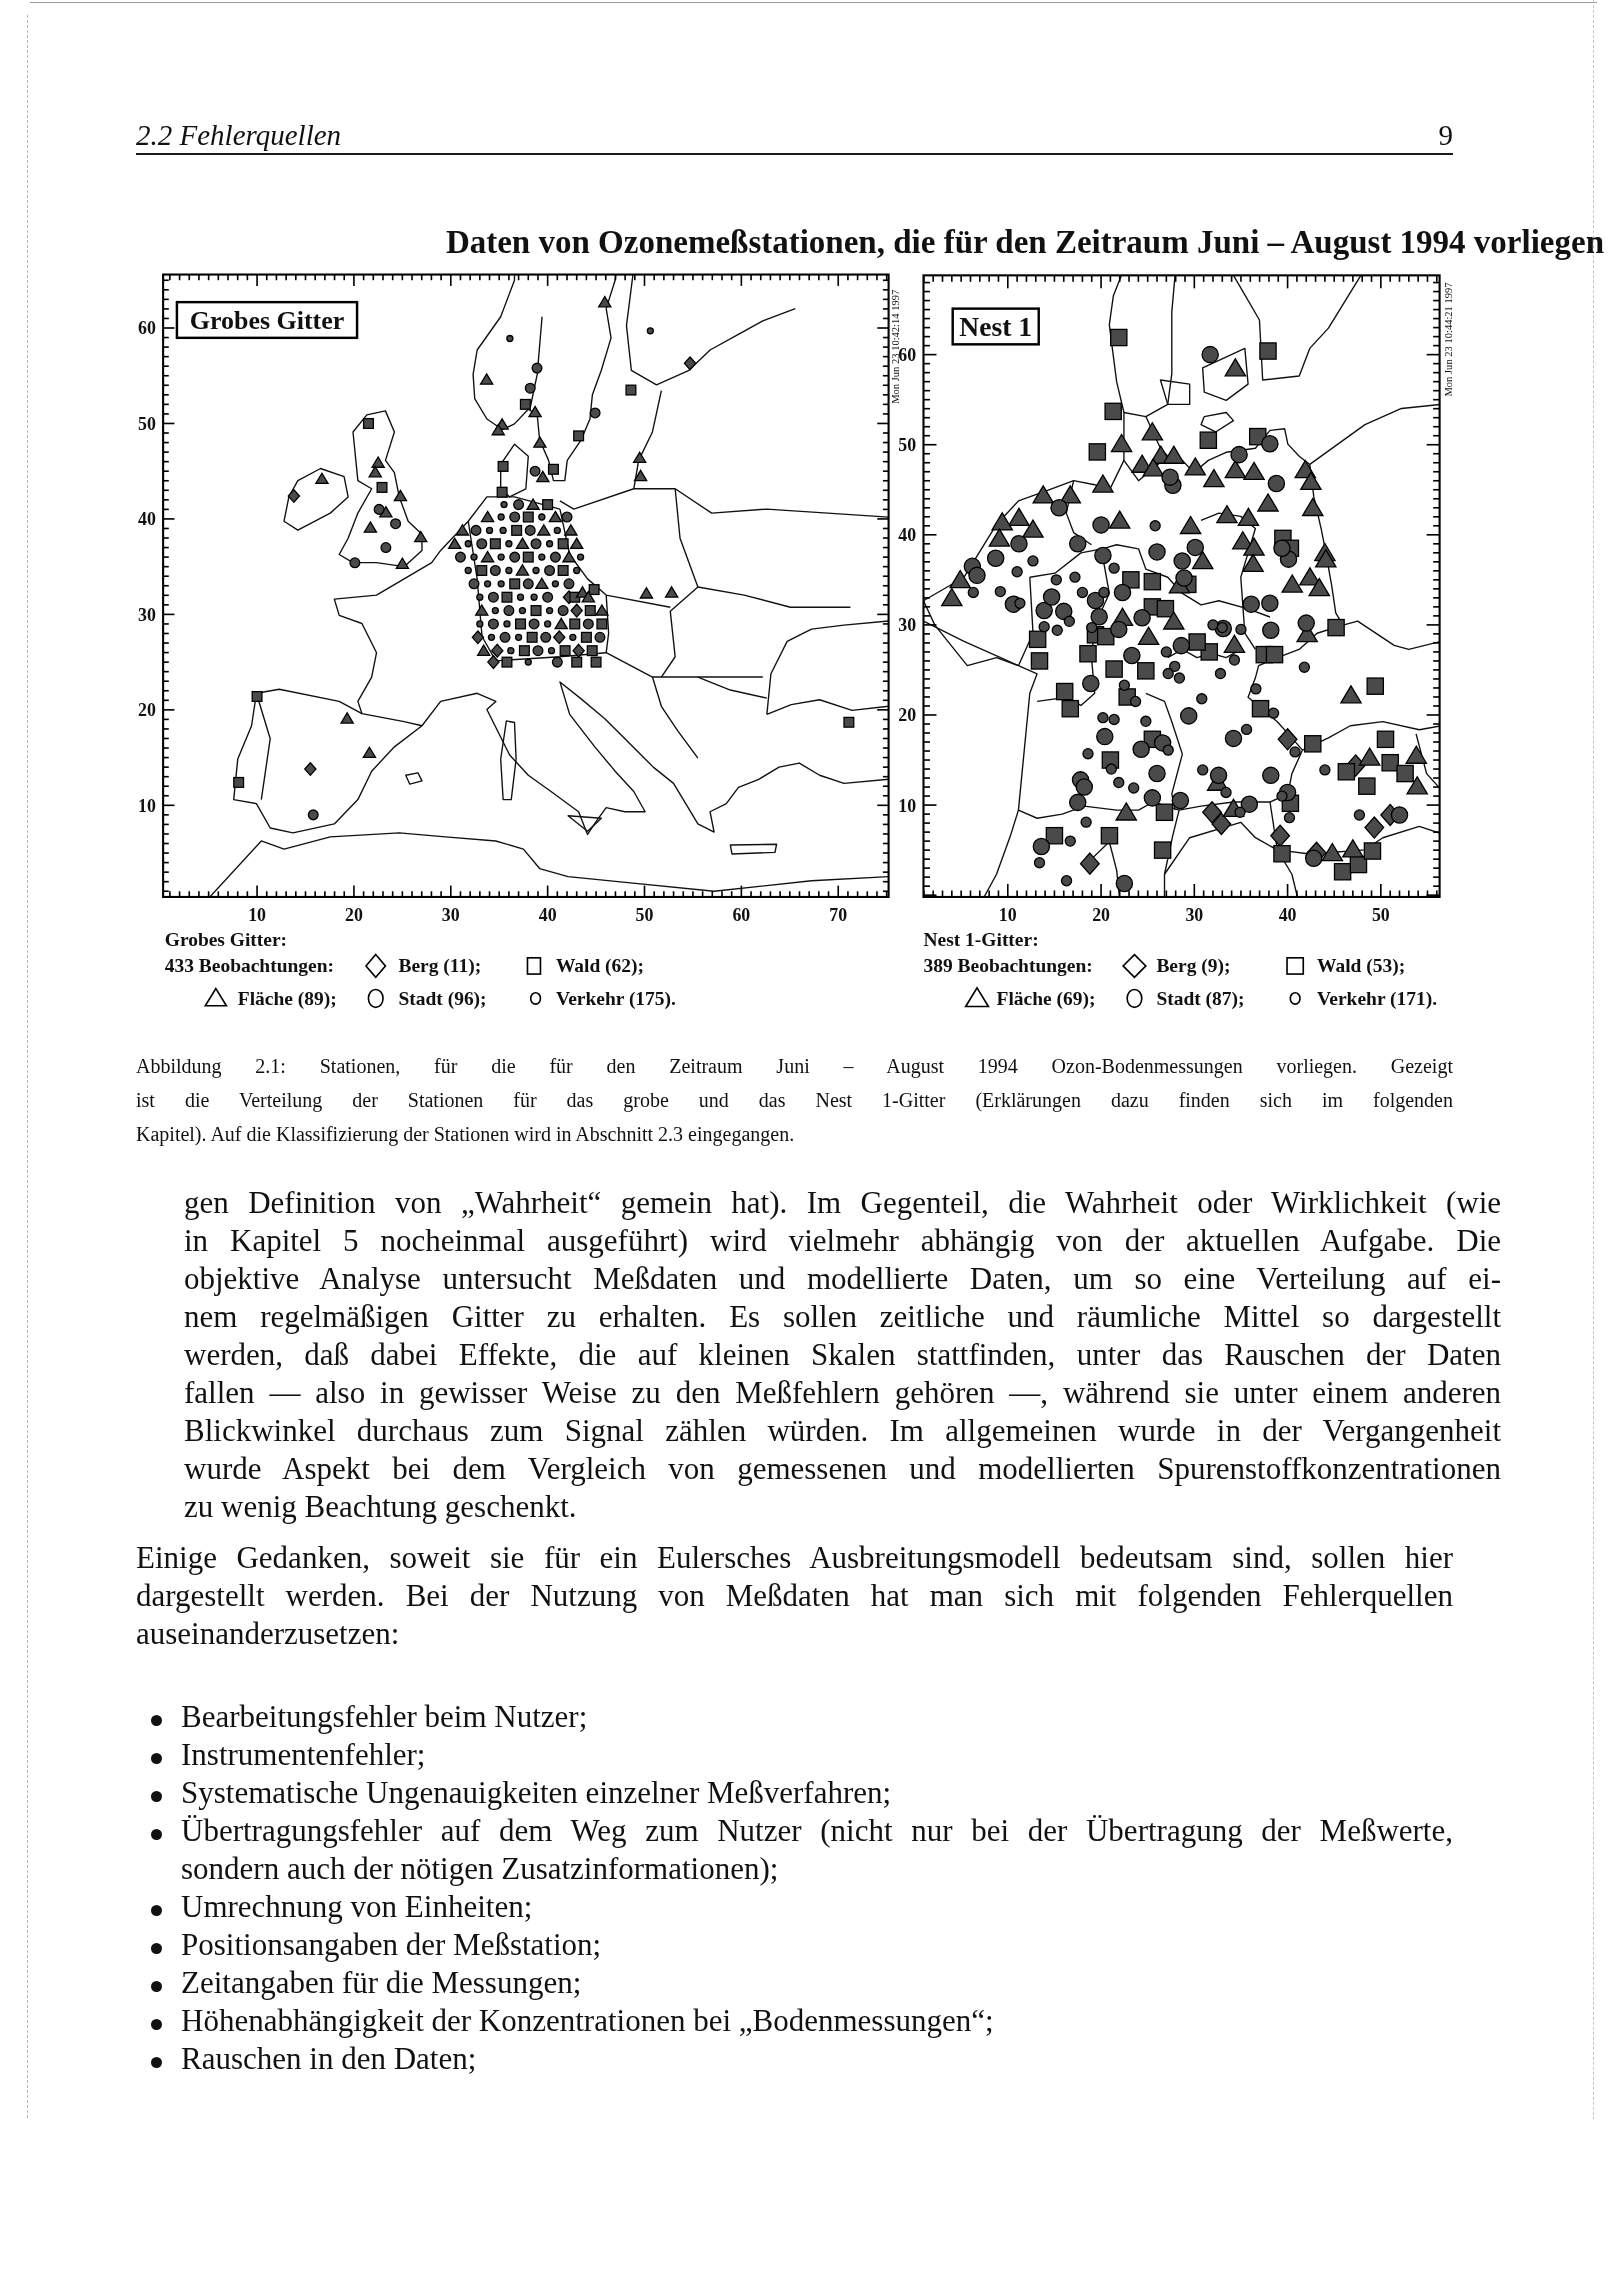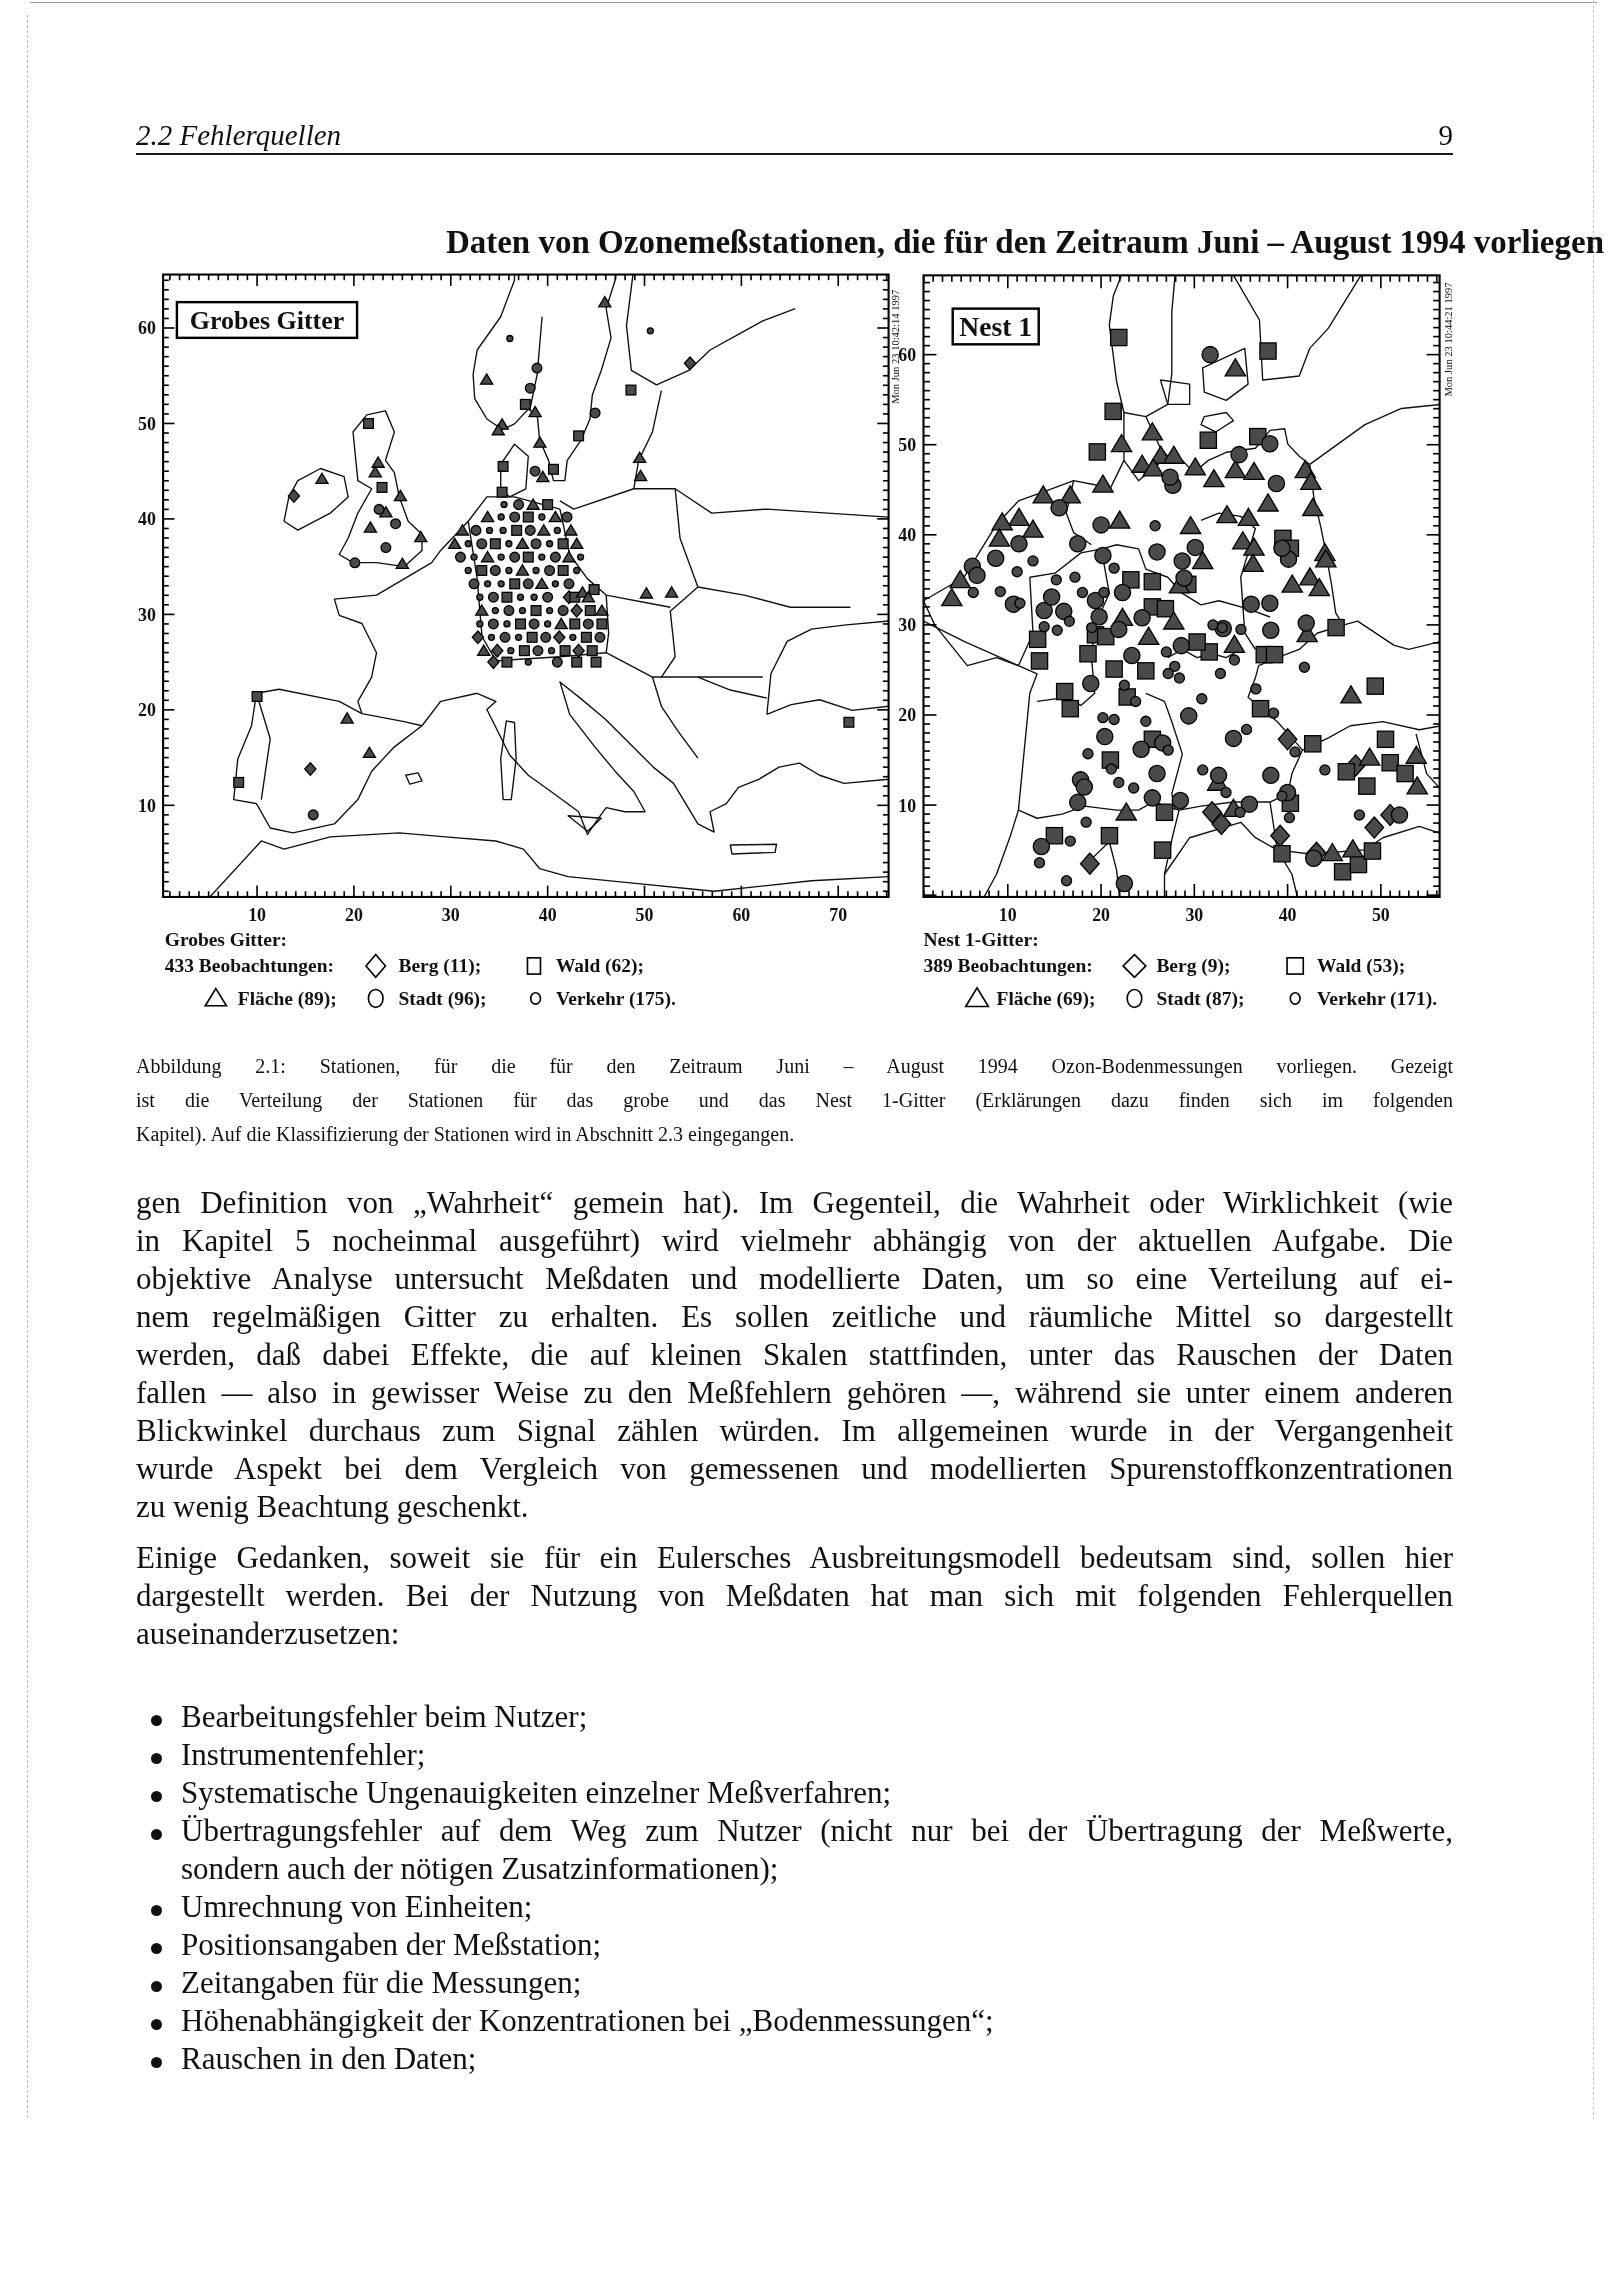--- a/index.html
+++ b/index.html
@@ -1102,21 +1102,21 @@
       <text class="legend-text" x="1623" y="1238">Verkehr (171).</text>
     </g>
   </svg>
 
   <div class="abs text-block caption" style="top:1049px;">
     <div class="line">Abbildung 2.1: Stationen, für die für den Zeitraum Juni – August 1994 Ozon-Bodenmessungen vorliegen. Gezeigt</div>
     <div class="line">ist die Verteilung der Stationen für das grobe und das Nest 1-Gitter (Erklärungen dazu finden sich im folgenden</div>
     <div class="line last">Kapitel). Auf die Klassifizierung der Stationen wird in Abschnitt 2.3 eingegangen.</div>
   </div>
 
-  <div class="abs text-block" style="top:1184px;">
+  <div class="abs text-block" style="top:1184px;margin-left:48px;">
     <div class="line">gen Definition von „Wahrheit“ gemein hat). Im Gegenteil, die Wahrheit oder Wirklichkeit (wie</div>
     <div class="line">in Kapitel 5 nocheinmal ausgeführt) wird vielmehr abhängig von der aktuellen Aufgabe. Die</div>
     <div class="line">objektive Analyse untersucht Meßdaten und modellierte Daten, um so eine Verteilung auf ei-</div>
     <div class="line">nem regelmäßigen Gitter zu erhalten. Es sollen zeitliche und räumliche Mittel so dargestellt</div>
     <div class="line">werden, daß dabei Effekte, die auf kleinen Skalen stattfinden, unter das Rauschen der Daten</div>
     <div class="line">fallen — also in gewisser Weise zu den Meßfehlern gehören —, während sie unter einem anderen</div>
     <div class="line">Blickwinkel durchaus zum Signal zählen würden. Im allgemeinen wurde in der Vergangenheit</div>
     <div class="line">wurde Aspekt bei dem Vergleich von gemessenen und modellierten Spurenstoffkonzentrationen</div>
     <div class="line last">zu wenig Beachtung geschenkt.</div>
   </div>

